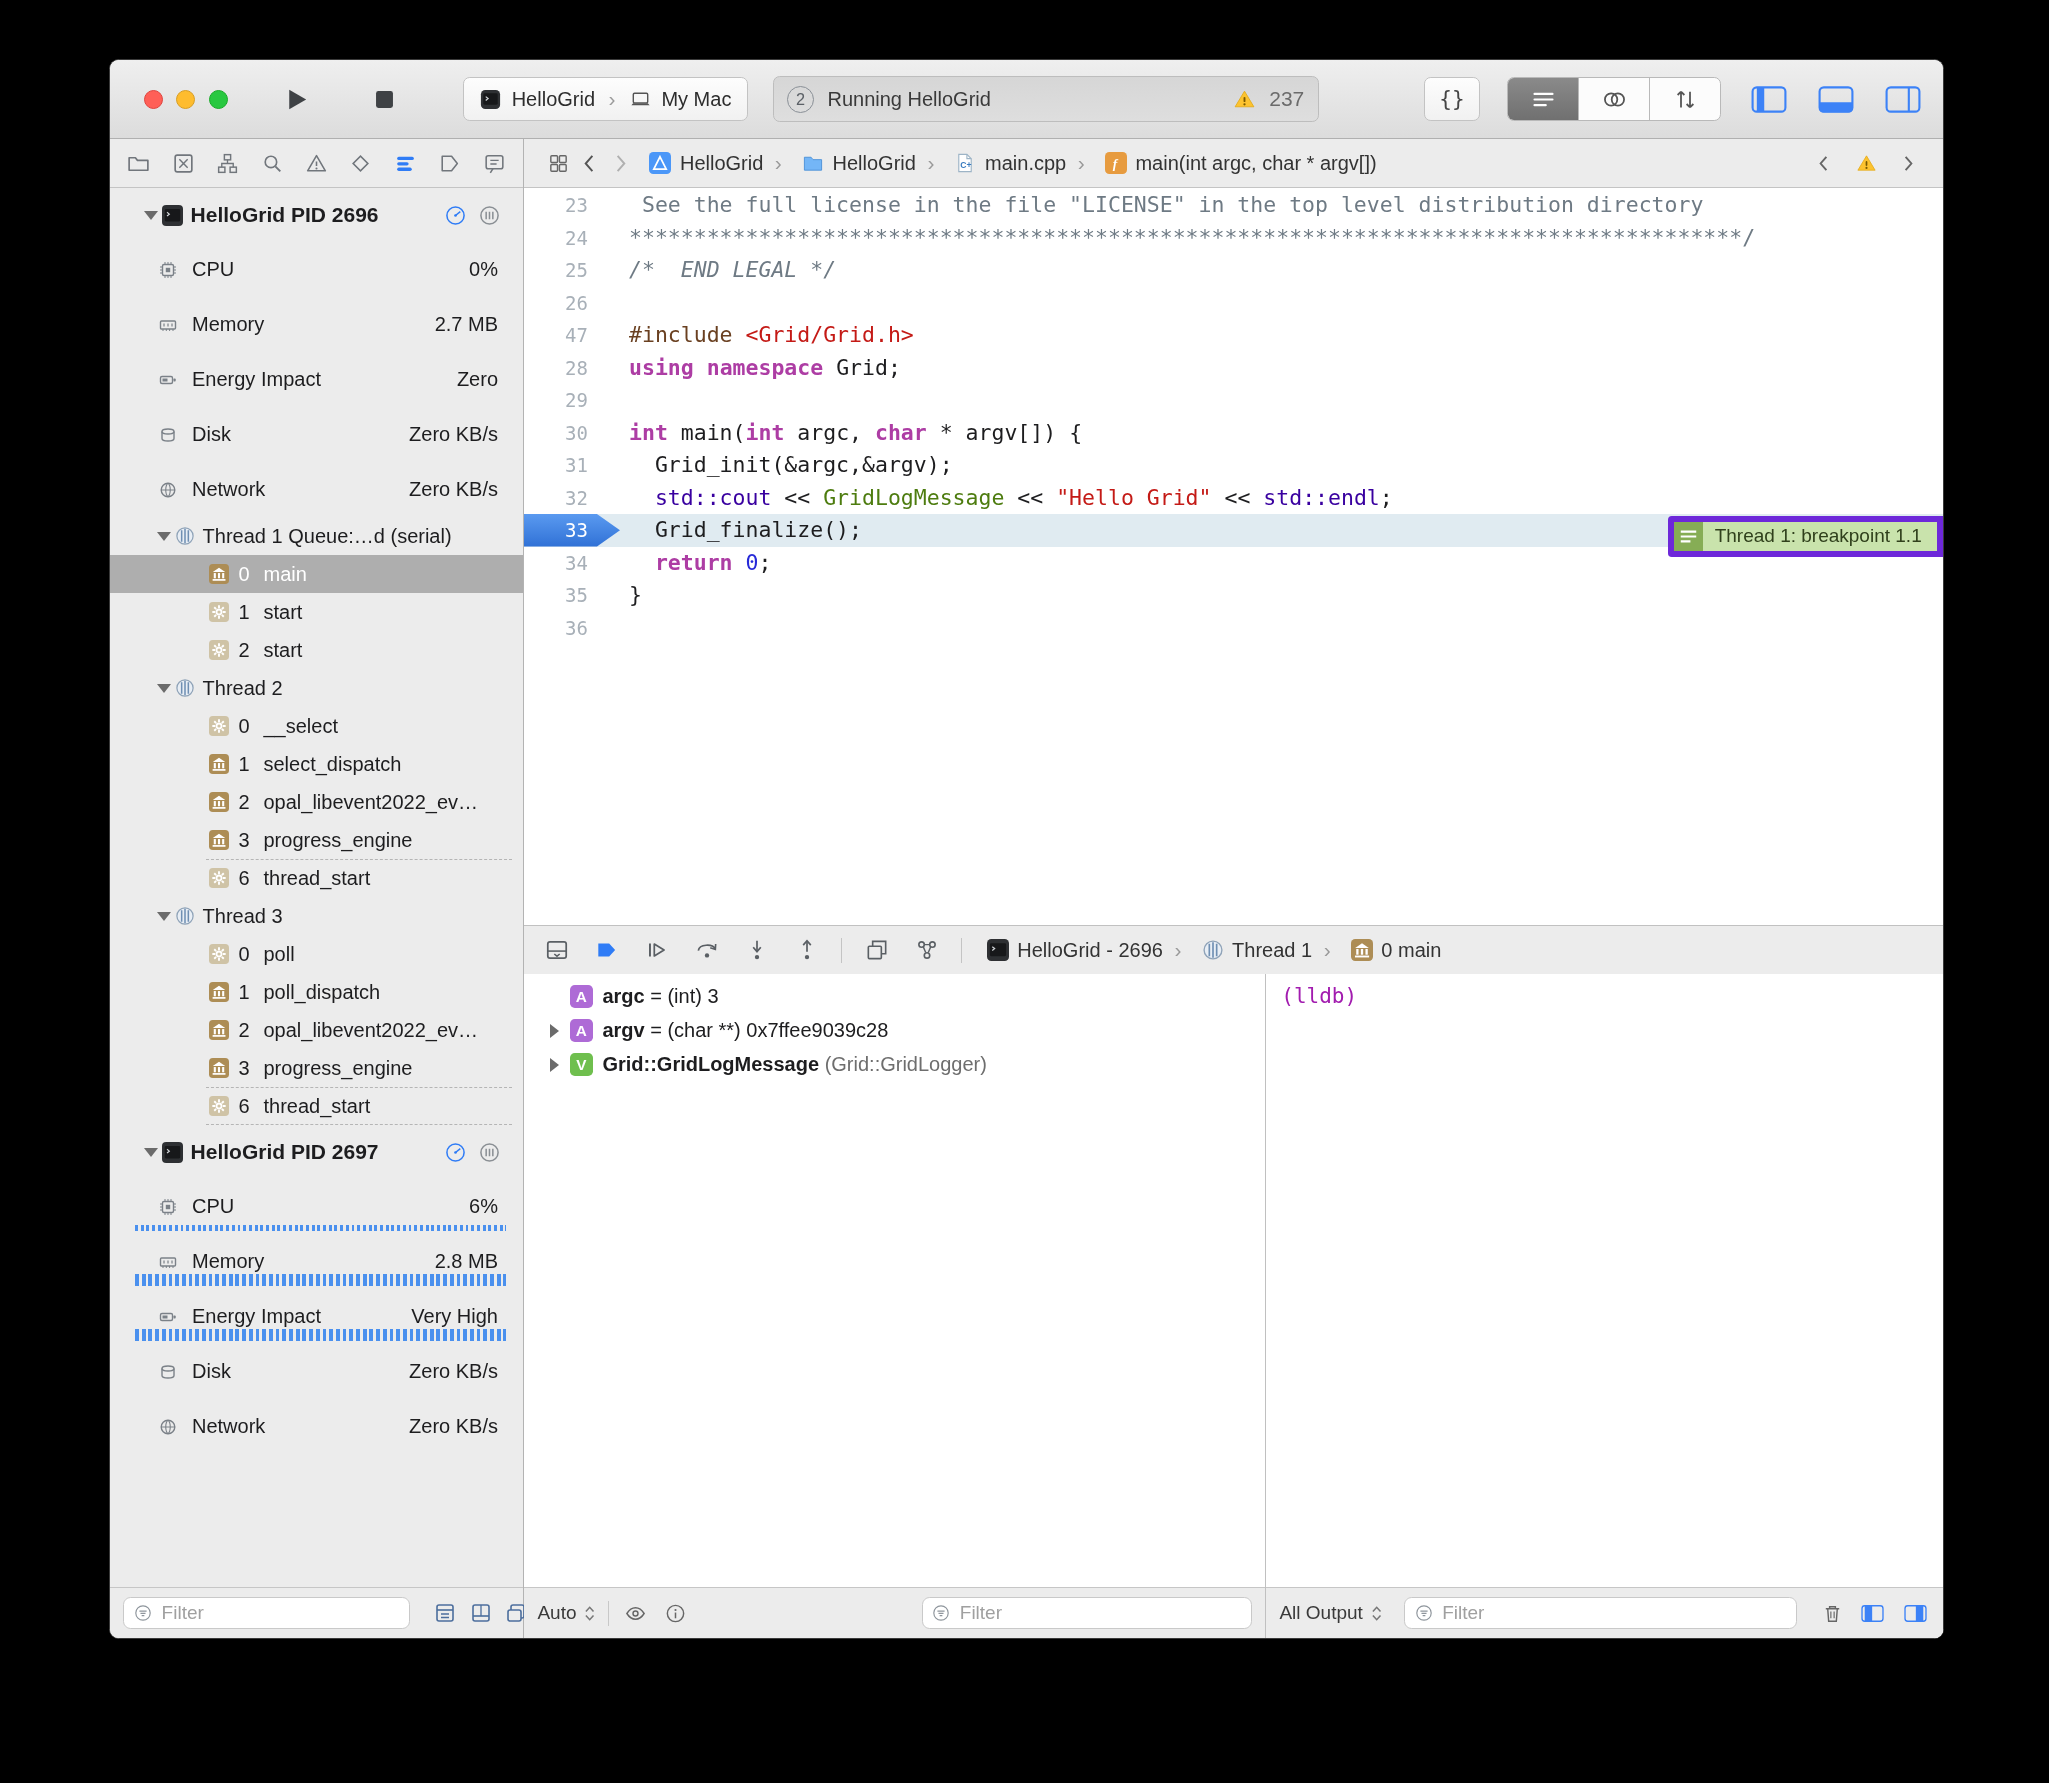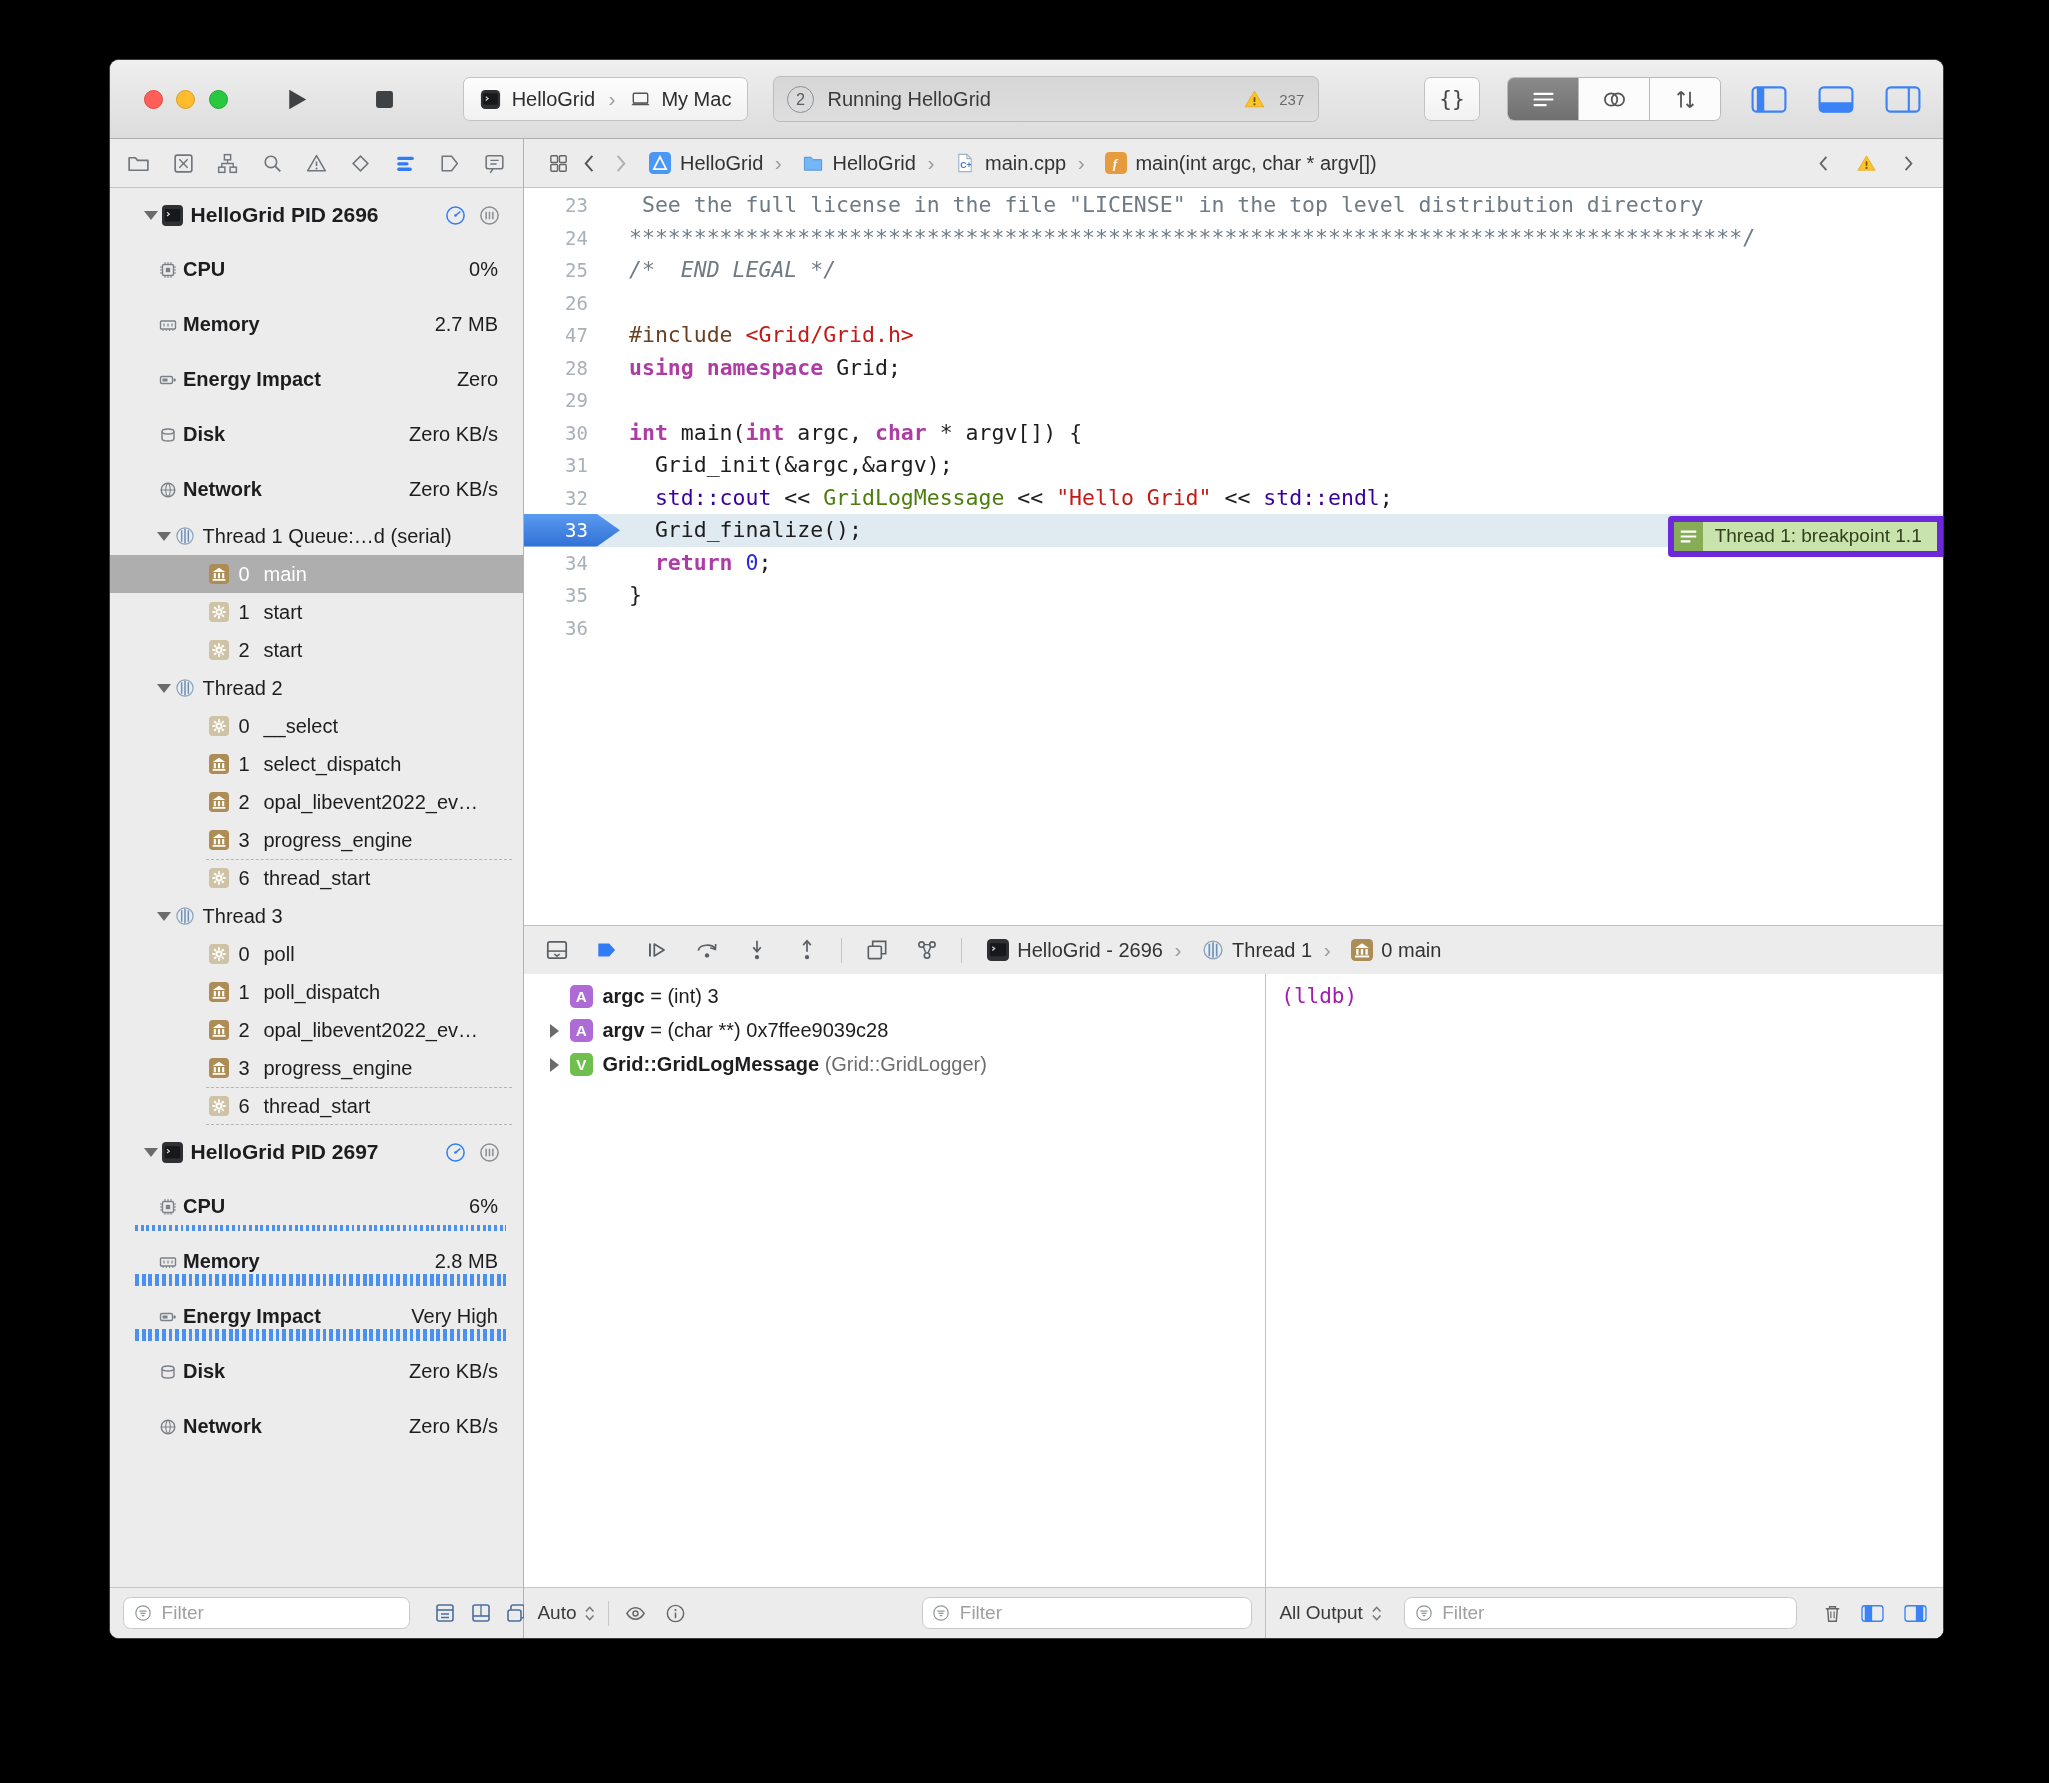--- a/index.html
+++ b/index.html
@@ -16,21 +16,21 @@
   .tbtn{width:42px;height:42px;display:flex;align-items:center;justify-content:center;background:none;border:none;padding:0;}
   .tbtn svg{width:29px;height:29px;}
   .run-btn{margin-right:46px;}
   .stop-btn{margin-right:57px;}
   .scheme{height:42px;background:linear-gradient(#fdfdfd,#f1f1f1);border:1px solid #c3c3c3;border-radius:6.7px;display:flex;align-items:center;padding:0 15.3px;gap:9.6px;font-size:20px;color:#2d2d2d;}
   .scheme .sep::before{content:"›";color:#9a9a9a;font-size:21px;margin:0 3.8px;}
   .scheme svg{width:23px;height:23px;}
   .activity{width:546px;height:46px;margin-left:25px;background:linear-gradient(#d6d6d6,#dedede);border:1px solid #bdbdbd;border-radius:6.7px;display:flex;align-items:center;padding:0 13.4px;box-sizing:border-box;}
   .abadge{width:27px;height:27px;border:1.9px solid #8a9097;border-radius:50%;display:flex;align-items:center;justify-content:center;font-size:16.3px;color:#5b6066;box-sizing:border-box;flex:none;}
   .astatus{margin-left:13.4px;font-size:20px;color:#3a3a3a;}
-  .awarn{margin-left:auto;display:flex;align-items:center;gap:12px;font-size:15px;color:#6b6b6b;}
+  .awarn{margin-left:auto;display:flex;align-items:center;gap:12px;font-size:21px;color:#6b6b6b;}
   .awarn svg{width:25px;height:25px;}
   .right-tools{margin-left:auto;display:flex;align-items:center;gap:27px;}
   .braces-btn{width:54px;height:42px;background:linear-gradient(#fdfdfd,#f1f1f1);border:1px solid #c3c3c3;border-radius:6.7px;font-size:21px;color:#444;display:flex;align-items:center;justify-content:center;font-family:"DejaVu Sans Mono",monospace;}
   .segmented{display:flex;height:42px;border:1px solid #b9b9b9;border-radius:6.7px;overflow:hidden;background:#fcfcfc;}
   .seg{width:70px;display:flex;align-items:center;justify-content:center;border-right:1px solid #b9b9b9;}
   .seg:last-child{border-right:none;}
   .seg.sel{background:linear-gradient(#8a8a8a,#707070);}
   .seg svg{width:27px;height:27px;}
   .toggles{display:flex;gap:25px;align-items:center;}
   .toggles .tbtn svg{width:36px;height:29px;}
@@ -40,21 +40,21 @@
   .sidebar{width:414px;flex:none;display:flex;flex-direction:column;background:#ececec;border-right:1px solid #b3b3b3;box-sizing:border-box;}
   .navtabs{height:48px;flex:none;border-bottom:1px solid #c4c4c4;display:flex;align-items:center;justify-content:space-between;padding:0 15.3px;}
   .navtabs .tbtn{width:27px;height:31px;}
   .navtabs svg{width:25px;height:25px;}
   .navtree{flex:1;overflow:hidden;position:relative;font-size:20px;color:#1d1d1f;}
   .row{display:flex;align-items:center;position:relative;}
   .proc-row{height:54px;padding-left:29px;}
   .proc-name{font-weight:bold;font-size:21px;margin-left:7.6px;}
   .proc-btns{margin-left:auto;display:flex;gap:13.4px;padding-right:23px;}
   .gauge-row{height:55px;padding-left:48px;}
-  .glabel{margin-left:5px;font-weight:bold;}
+  .glabel{margin-left:14px;}
   .gvalue{margin-left:auto;padding-right:25px;}
   .bars{position:absolute;left:25px;right:17px;bottom:2.9px;}
   .bars.full{height:12.4px;background:repeating-linear-gradient(90deg,#4a90ee 0 3.8px,rgba(0,0,0,0) 3.8px 6.7px);}
   .bars.low{height:5.7px;background:repeating-linear-gradient(90deg,#4a90ee 0 2.9px,rgba(0,0,0,0) 2.9px 5.7px);}
   .thread-row{height:38px;padding-left:42px;}
   .tname{margin-left:7.6px;}
   .frame-row{height:38px;padding-left:99px;}
   .fnum{margin-left:9.6px;width:23px;flex:none;}
   .fname{margin-left:1.9px;}
   .frame-row.sel{background:#aeaeae;color:#fff;}

